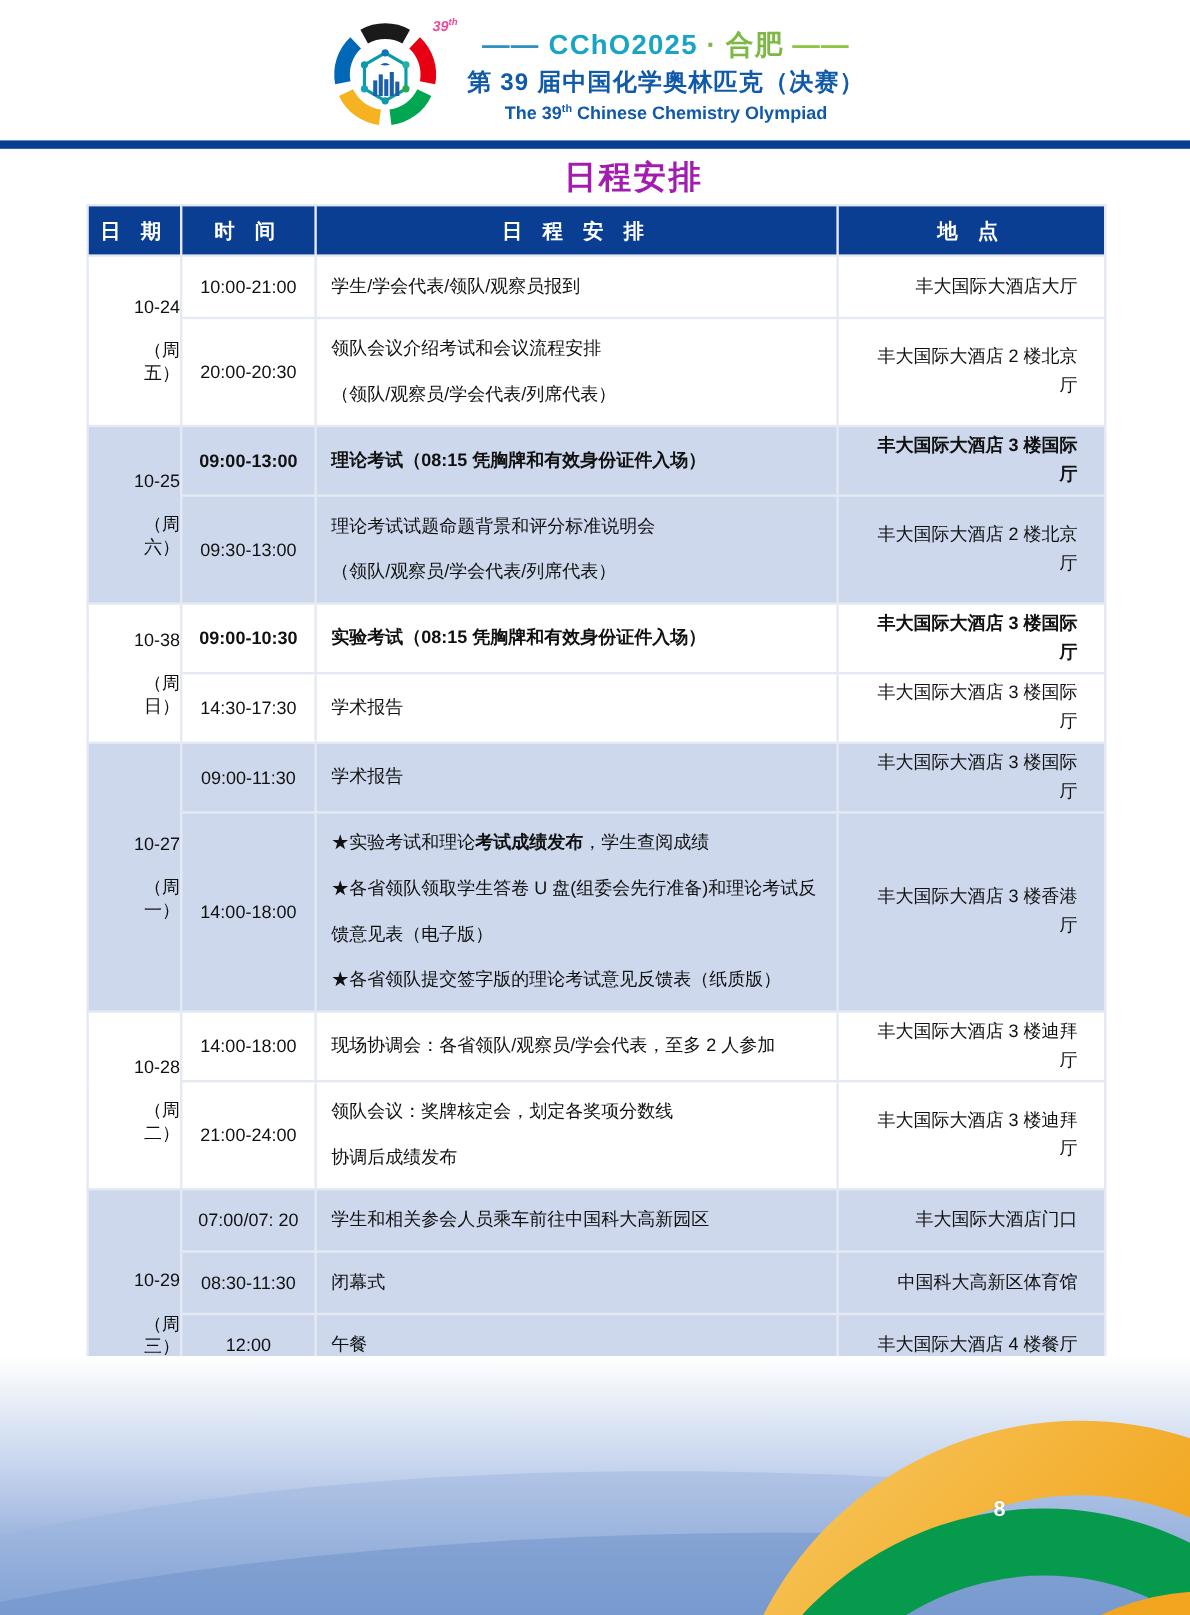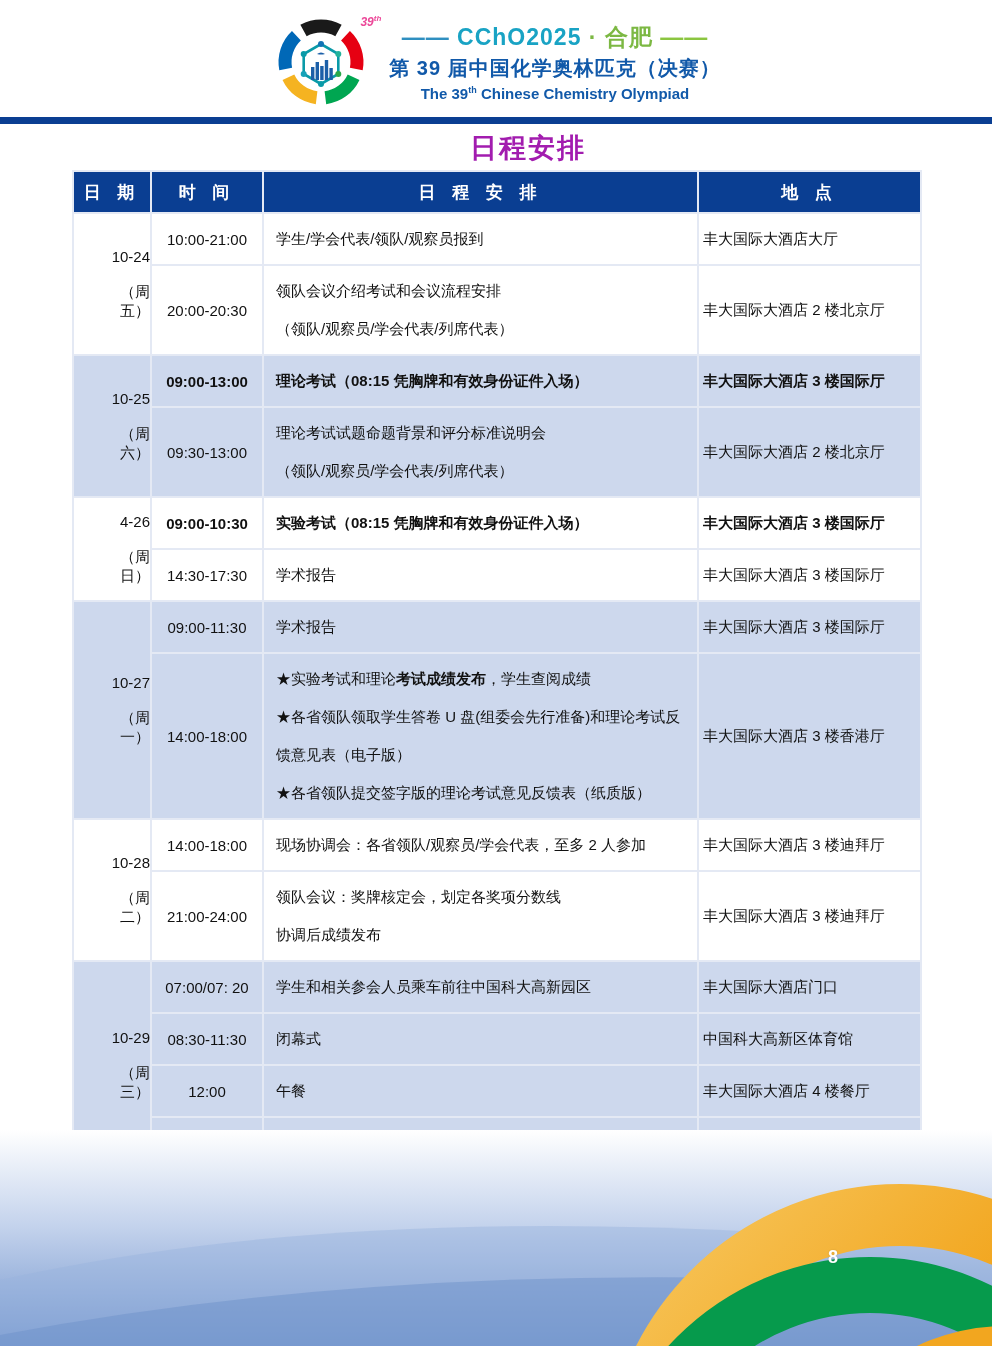--- a/index.html
+++ b/index.html
@@ -33,21 +33,21 @@
   th, td { border:2px solid #e4e9f4; vertical-align:middle; }
   th { background:#0a3e92; color:#fff; font-size:17px; font-weight:bold; height:42px; letter-spacing:6px; text-align:center; }
   tr.shaded td { background:#cdd8ed; }
   td { background:#fff; font-size:15px; }
   .date-cell { text-align:right;padding-left:18px; }
   .date-num { margin-bottom:18px; }
   .date-week { margin-top:0; }
   .time-cell { text-align:center; }
   .content-cell { padding:6px 4px 6px 12px; }
   .content-cell .line { line-height:38px; }
-  .loc-cell { text-align:left; padding:4px 4px; line-height:24px; }
+  .loc-cell { text-align:right; padding:4px 22px; line-height:24px; }
   .emph { font-weight:bold; }
   .content-cell span.b { font-weight:bold; }
 
   
   .footer-art { position:absolute; left:0; bottom:0; width:992px; height:216px; pointer-events:none; }
   .page-num { position:absolute; left:828px; bottom:78px; color:#fff; font-size:18px; font-weight:bold; text-shadow:0 0 2px rgba(0,0,0,.15); }
 </style>
 </head>
 <body>
 
@@ -146,21 +146,21 @@
           <tr class="shaded">
             <td class="time-cell">09:30-13:00</td>
             <td class="content-cell">
               <div class="line"><span>理论考试试题命题背景和评分标准说明会</span></div>
               <div class="line"><span>（领队/观察员/学会代表/列席代表）</span></div>
             </td>
             <td class="loc-cell">丰大国际大酒店 2 楼北京厅</td>
           </tr>
           <tr>
             <td class="date-cell" rowspan="2">
-              <div class="date-num">4-26</div>
+              <div class="date-num">10-38</div>
               <div class="date-week">（周日）</div>
             </td>
             <td class="time-cell emph">09:00-10:30</td>
             <td class="content-cell emph">
               <div class="line"><span>实验考试（08:15 凭胸牌和有效身份证件入场）</span></div>
             </td>
             <td class="loc-cell emph">丰大国际大酒店 3 楼国际厅</td>
           </tr>
           <tr>
             <td class="time-cell">14:30-17:30</td>

